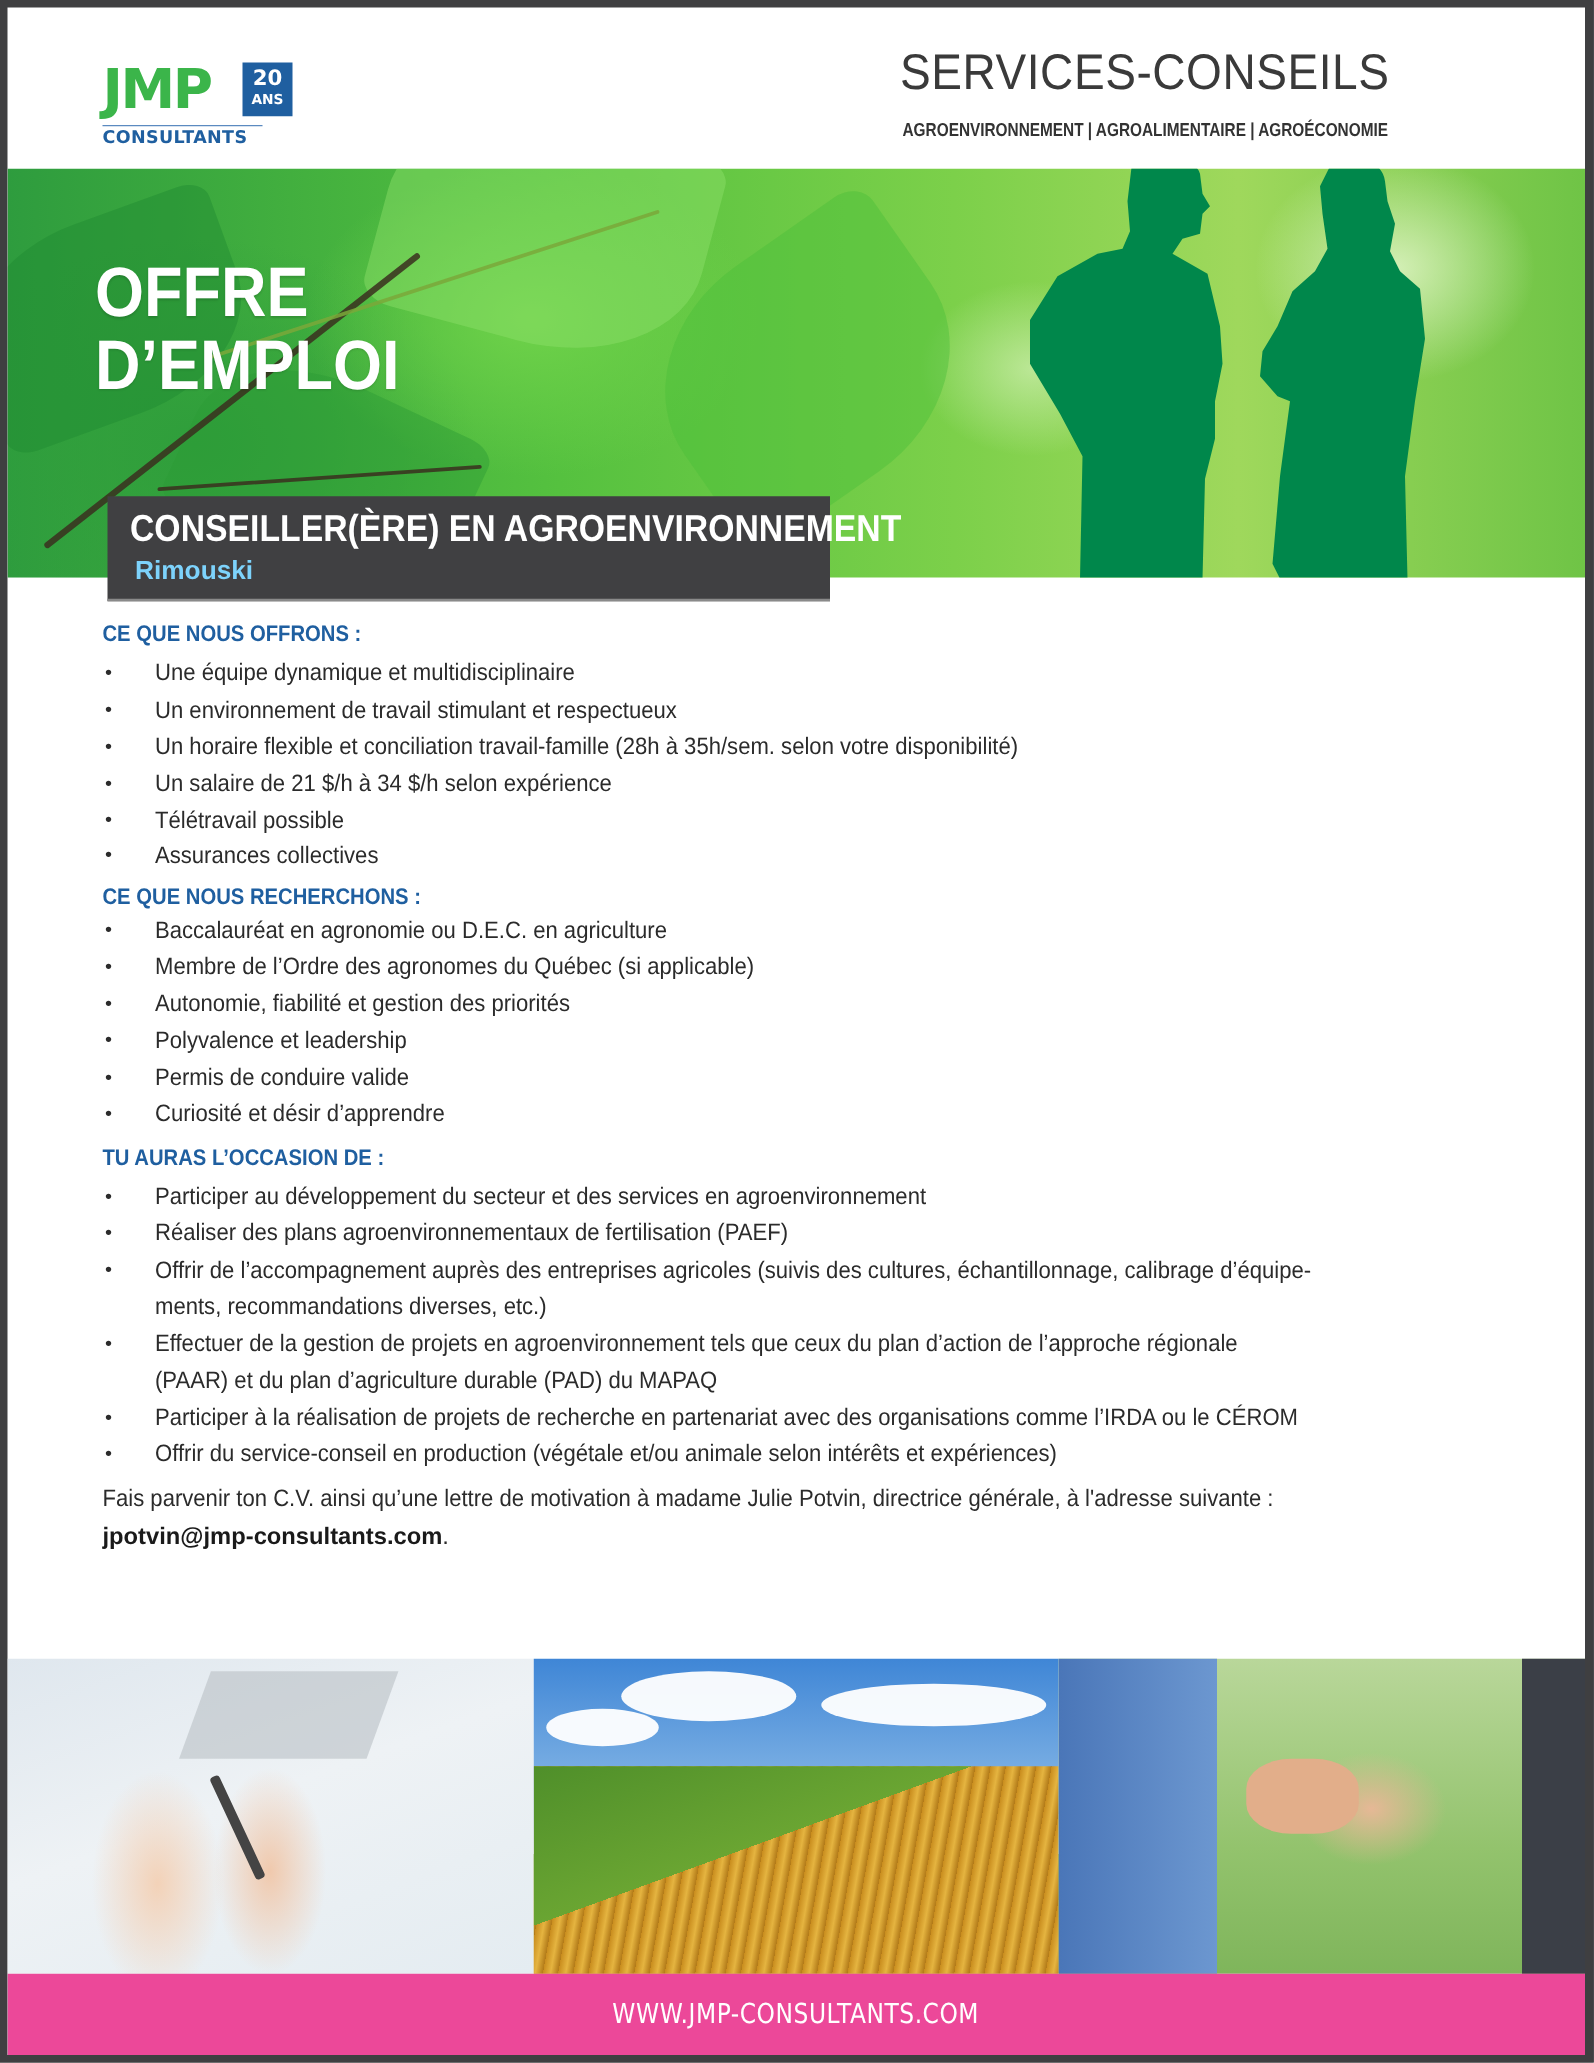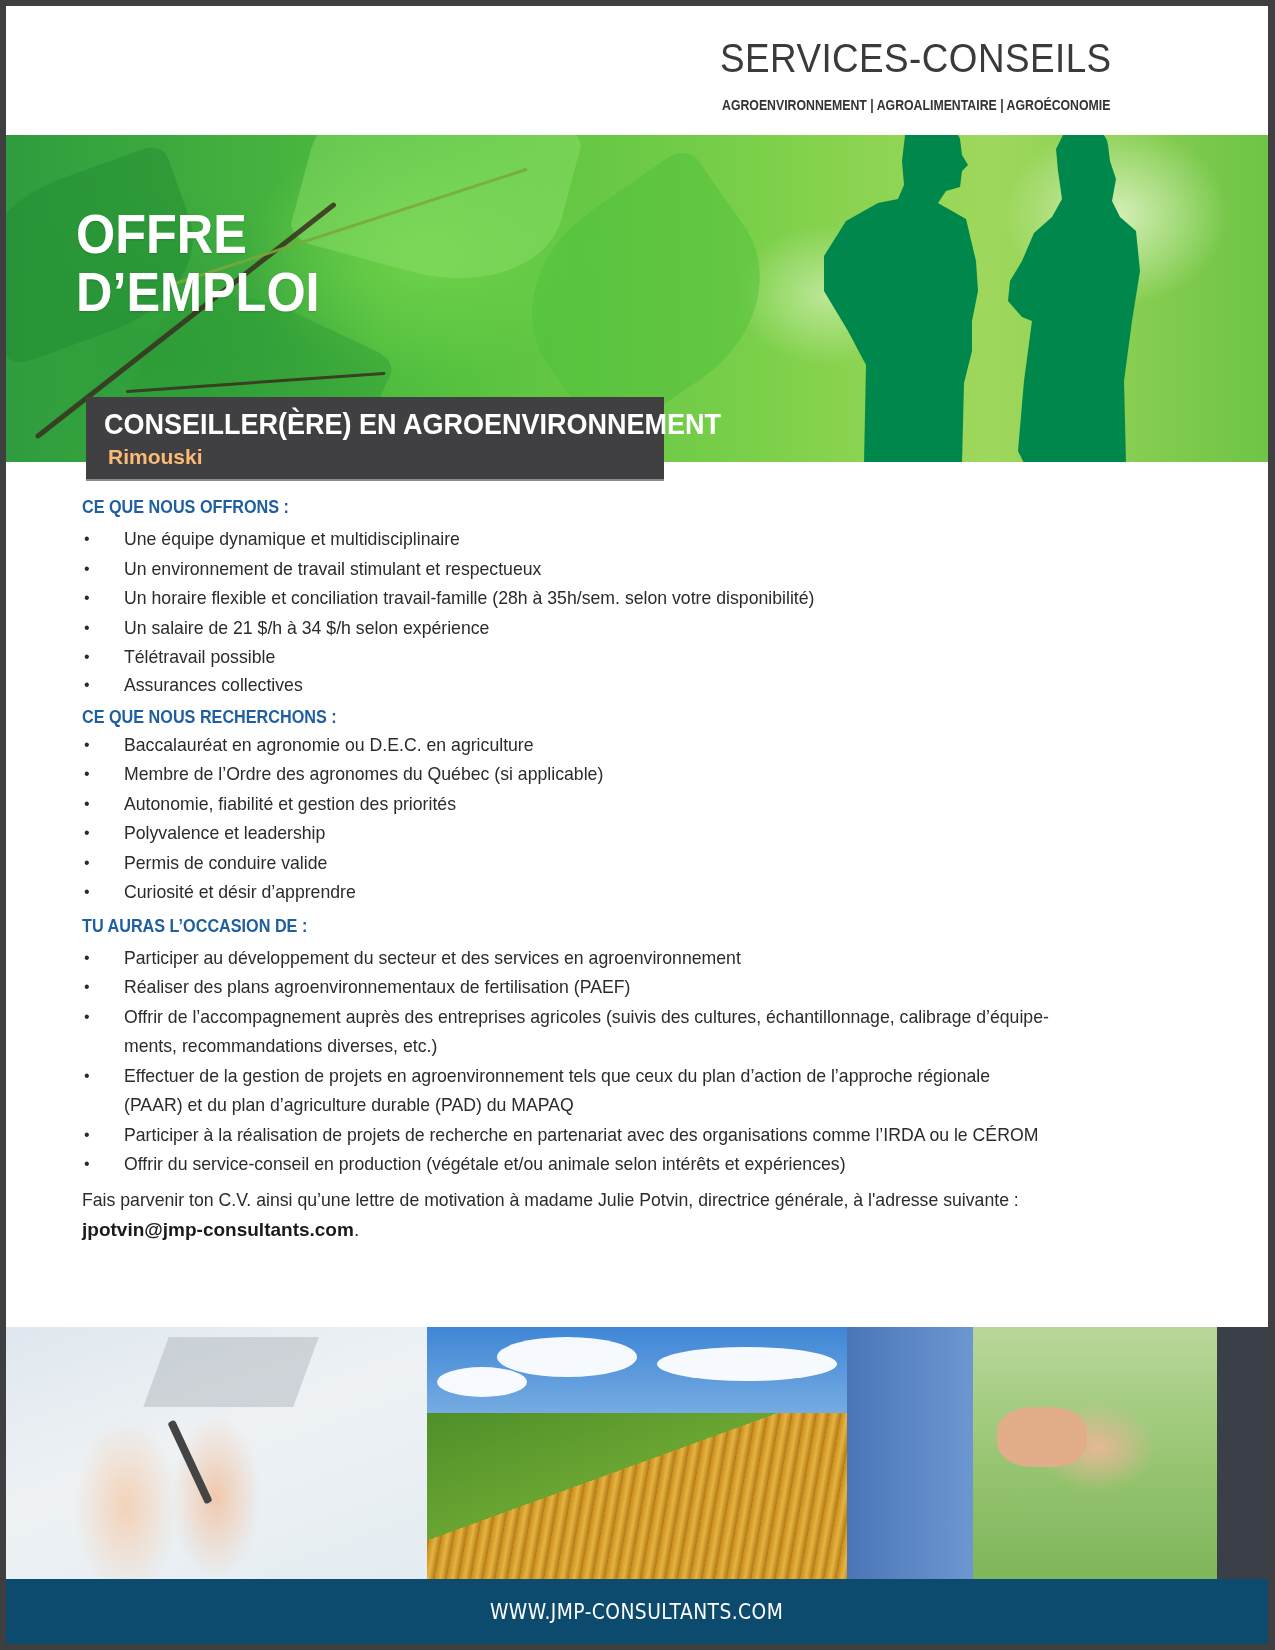--- a/index.html
+++ b/index.html
@@ -54,21 +54,21 @@
     .silhouettes { position: absolute; left: 780px; top: -14px; width: 420px; height: 342px; }
     .job-box {
       position: absolute; left: 80px; top: 391px; width: 578px; height: 84px; background: #404042;
       border-bottom: 2px solid #8a8a8a; z-index: 3;
     }
     .job-title {
       position: absolute; left: 18px; top: 10px; color: #fff; font-weight: bold; font-size: 30px;
       white-space: nowrap; transform: scaleX(0.9); transform-origin: left;
     }
     .job-location {
-      position: absolute; left: 22px; top: 48px; color: #fdba74; font-weight: bold; font-size: 21px;
+      position: absolute; left: 22px; top: 48px; color: #7dd3fc; font-weight: bold; font-size: 21px;
     }
     
     .content { position: absolute; left: 76px; top: 488px; width: 1120px; color: #2b2b2b; }
     .section-title {
       color: #1f5fa0; font-weight: bold; font-size: 18px; line-height: 26px;
       transform: scaleX(0.9); transform-origin: left; white-space: nowrap;
     }
     ul.items { list-style: none; }
     ul.items li {
       position: relative; padding-left: 42px; font-size: 19px; line-height: 29.5px;
@@ -106,33 +106,42 @@
     .photo-2 .cloud { position: absolute; background: #fff; border-radius: 50%; opacity: 0.95; }
     .photo-3 {
       width: 421px;
       background:
         linear-gradient(90deg, #4a76b8 0%, #6c97d0 30%, transparent 30%),
         linear-gradient(90deg, transparent 88%, #3b3f47 88%),
         radial-gradient(ellipse 80px 60px at 250px 120px, #e6b896 0%, rgba(230,184,150,0) 75%),
         linear-gradient(180deg, #b9d79a 0%, #93c36d 60%, #7fb55b 100%);
     }
     .footer-bar {
-      position: absolute; left: 0; top: 1573px; width: 1262px; height: 65px; background: #0c4a6e;
+      position: absolute; left: 0; top: 1573px; width: 1262px; height: 65px; background: #ec4899;
       display: flex; align-items: center; justify-content: center;
     }
     .footer-url {
       color: #ffffff; font-size: 22px; letter-spacing: 0.5px; text-decoration: none;
       font-family: "DejaVu Sans", sans-serif; transform: scaleX(0.85);
     }
   </style>
 <style>ul.items li.no-bullet::before{content:"";}</style></head>
 <body>
 
 <div class="page">
 
+  <div class="logo">
+    <span class="logo-jmp">JMP</span>
+    <div class="logo-badge">
+      <span class="n">20</span>
+      <span class="a">ANS</span>
+    </div>
+    <div class="logo-rule"></div>
+    <span class="logo-consultants">CONSULTANTS</span>
+  </div>
   <div class="services-title">SERVICES-CONSEILS</div>
   <div class="services-sub">AGROENVIRONNEMENT | AGROALIMENTAIRE | AGROÉCONOMIE</div>
 
   <div class="hero">
     <div class="leaf" style="left:-30px;top:40px;width:220px;height:160px;background:#1f8a30;transform:rotate(-20deg);"></div>
     <div class="leaf" style="left:300px;top:-40px;width:260px;height:180px;background:#8ee06a;transform:rotate(15deg);"></div>
     <div class="leaf" style="left:520px;top:60px;width:240px;height:200px;background:#4cbf3a;transform:rotate(-35deg);"></div>
     <div class="leaf" style="left:140px;top:170px;width:230px;height:150px;background:#2d9c36;transform:rotate(25deg);"></div>
     <div class="branch" style="left:30px;top:300px;width:380px;transform:rotate(-38deg);"></div>
     <div class="branch" style="left:120px;top:255px;width:260px;height:3px;transform:rotate(-4deg);"></div>

